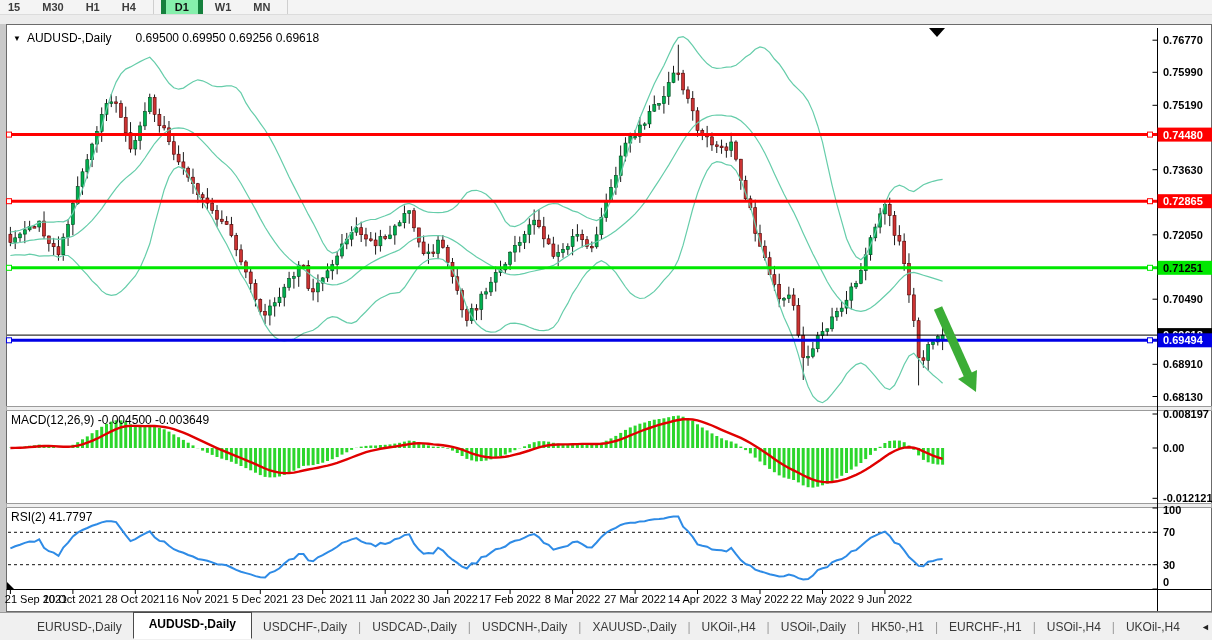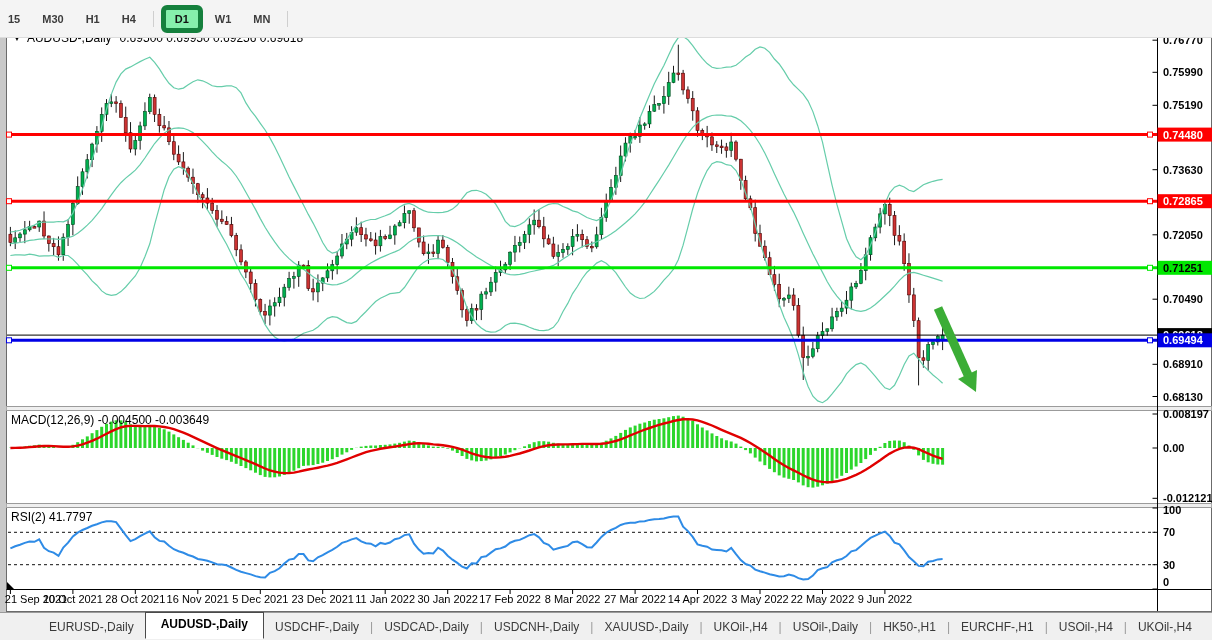--- a/index.html
+++ b/index.html
@@ -1,34 +1,34 @@
 <!DOCTYPE html>
 <html><head>
 <meta charset="utf-8">
 <style>
   *{margin:0;padding:0;box-sizing:border-box}
   html,body{width:1212px;height:640px;overflow:hidden}
   body{position:relative;background:#ececec;font-family:"Liberation Sans",sans-serif}
-  .toolbar{position:absolute;top:0;left:0;width:1212px;height:38px;background:#f4f4f4;
+  .toolbar{position:absolute;top:0;left:0;width:1212px;height:15px;background:#f4f4f4;
     border-bottom:1px solid #dcdcdc;display:flex;align-items:center;z-index:3;overflow:hidden}
   .tf-btn{font-size:11px;font-weight:700;color:#3c3c3c;padding:3px 9px;margin:0 1px;
     border:1px solid transparent;cursor:pointer;flex:0 0 auto}
   .tf-btn:first-child{margin-left:-2px}
   .tf-btn.active{background:#86efac;border:5px solid #15803d;border-radius:6px;color:#111}
   .tf-divider{width:1px;height:16px;background:#cfcfcf;margin:0 6px;flex:0 0 auto}
   #chart-svg{position:absolute;top:0;left:0;z-index:1;font-family:"Liberation Sans",sans-serif}
   .overlay-label{position:absolute;z-index:2;font-size:12px;color:#000;white-space:nowrap}
   .chart-title{top:31px;left:13px}
   .chart-title .sym{margin-left:6px}
-  .chart-title .ohlc{margin-left:8px}
+  .chart-title .ohlc{margin-left:24px}
   .dd-icon{font-size:8px;vertical-align:1px;color:#000;cursor:pointer}
   .macd-label{top:413px;left:11px}
   .rsi-label{top:510px;left:11px}
   .tabbar{position:absolute;top:612px;left:0;width:1212px;height:28px;background:#f0f0f0;
-    border-top:1px solid #9a9a9a;display:flex;align-items:center;z-index:3;padding-left:38px}
+    border-top:1px solid #9a9a9a;display:flex;align-items:center;z-index:3;padding-left:26px}
   .tab{font-size:12px;color:#3a3a3a;padding:5px 11px;cursor:pointer;white-space:nowrap;flex:0 0 auto}
   .tab.active{background:#fff;border:1px solid #4a4a4a;border-bottom:1px solid #fff;
     font-weight:700;color:#000;padding:4px 15px 7px;margin-top:-2px}
   .tab-sep{color:#999;font-size:12px;flex:0 0 auto}
   .tab-scroll{margin-left:auto;display:flex;gap:10px;padding:0 10px;font-size:9px;color:#222;flex:0 0 auto}
   .tab-scroll span{cursor:pointer}
 </style>
 </head>
 <body>
 

